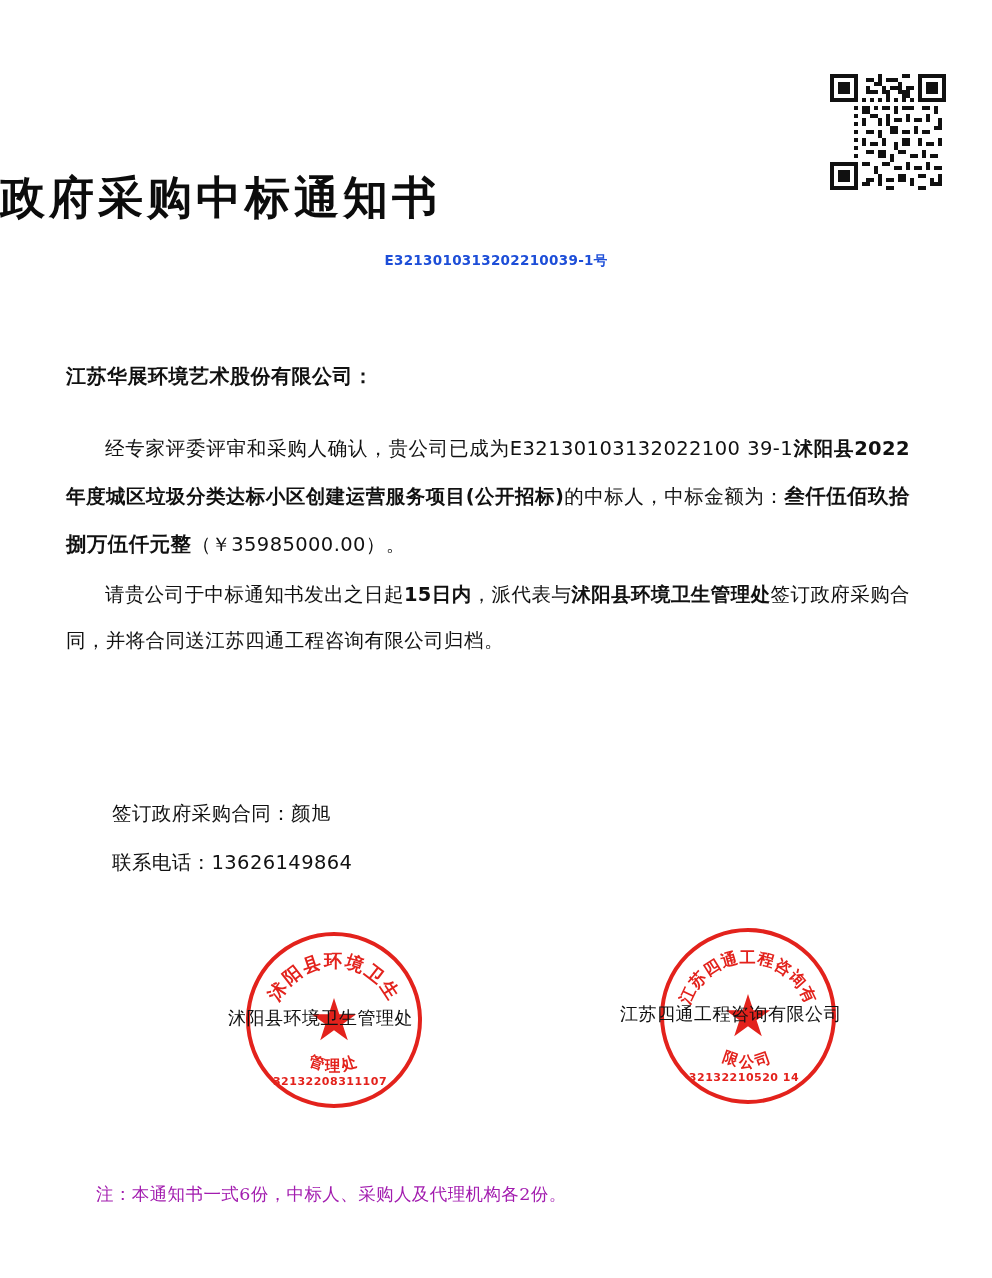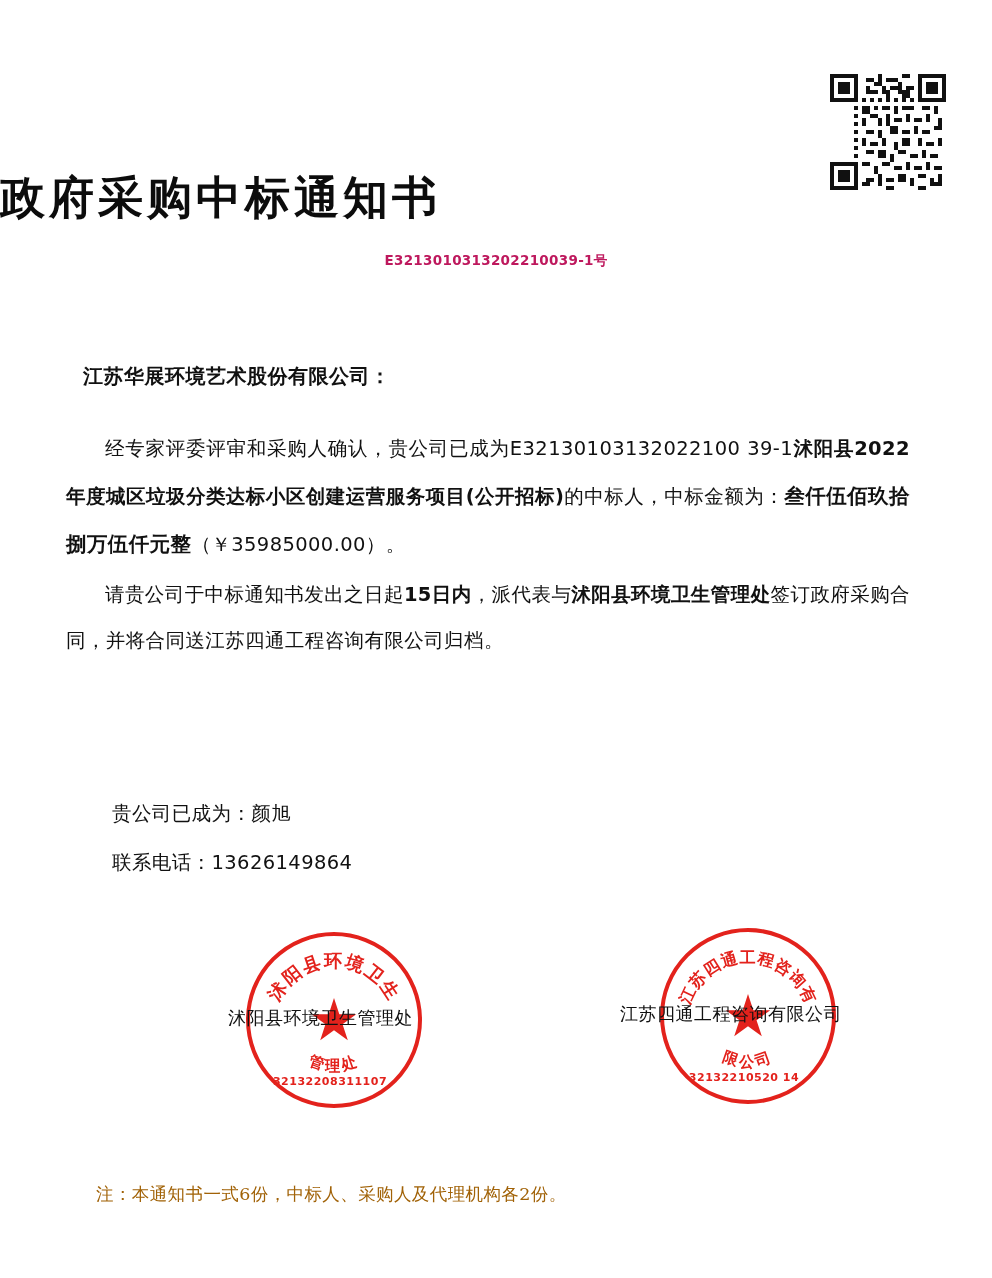--- a/index.html
+++ b/index.html
@@ -48,37 +48,36 @@
   }
   .doc-no {
     position: absolute;
     top: 252px;
     left: 0;
     width: 100%;
     text-align: center;
     font-size: 13.5px;
     font-weight: 700;
     letter-spacing: 0.3px;
-    color: #be185d;
+    color: #1d4ed8;
   }
 
   
   .body-wrap {
     position: absolute;
     top: 360px;
     left: 66px;
     width: 860px;
   }
   .addressee {
     font-size: 20px;
     font-weight: 700;
     line-height: 1.6;
     letter-spacing: 0.5px;
     margin-bottom: 34px;
-    margin-left: 17px;
   }
   .para {
     font-size: 19.5px;
     line-height: 2.35;
     text-align: justify;
     letter-spacing: 0.4px;
     text-indent: 2em;
     margin: 0 16px 4px 0;
   }
   .para b { font-weight: 700; }
@@ -149,21 +148,21 @@
   .cap-right { top: 1000px; left: 620px; width: 270px; text-align: left; }
   .cap-date  { top: 1066px; left: 620px; width: 270px; font-size: 18px; }
 
   
   .footnote {
     position: absolute;
     top: 1182px;
     left: 96px;
     font-size: 17.5px;
     letter-spacing: 0.4px;
-    color: #a16207;
+    color: #a21caf;
     font-family: "DejaVu Serif", "Liberation Serif", serif;
   }
 </style>
 </head>
 <body>
 
 <div class="page">
 
   <div class="qr">
     <svg width="116" height="116" viewBox="0 0 29 29" shape-rendering="crispEdges" aria-hidden="true">
@@ -283,21 +282,21 @@
 
   <div class="body-wrap">
     <div class="addressee">江苏华展环境艺术股份有限公司：</div>
 
     <p class="para"><span>经专家评委评审和采购人确认，贵公司已成为</span><span>E32130103132022100 39-1</span><b>沭阳县2022年度城区垃圾分类达标小区创建运营服务项目(公开招标)</b><span>的中标人，中标金额为：</span><span class="amt">叁仟伍佰玖拾捌万伍仟元整</span><span>（￥35985000.00）。</span></p>
 
     <p class="para"><span>请贵公司于中标通知书发出之日起</span><b>15日内</b><span>，派代表与</span><b>沭阳县环境卫生管理处</b><span>签订政府采购合同，并将合同送江苏四通工程咨询有限公司归档。</span></p>
   </div>
 
   <div class="contact-block">
-    <div>贵公司已成为：颜旭</div>
+    <div>签订政府采购合同：颜旭</div>
     <div>联系电话：13626149864</div>
   </div>
 
   <div class="seal seal-left">
     <svg class="seal-arc" viewBox="0 0 176 176" aria-hidden="true">
       <defs>
         <path id="arcTopL" d="M 24,96 A 64,64 0 0 1 152,96"></path>
         <path id="arcBotL" d="M 34,100 A 56,56 0 0 0 142,100"></path>
       </defs>
       <text font-size="19" letter-spacing="2">

